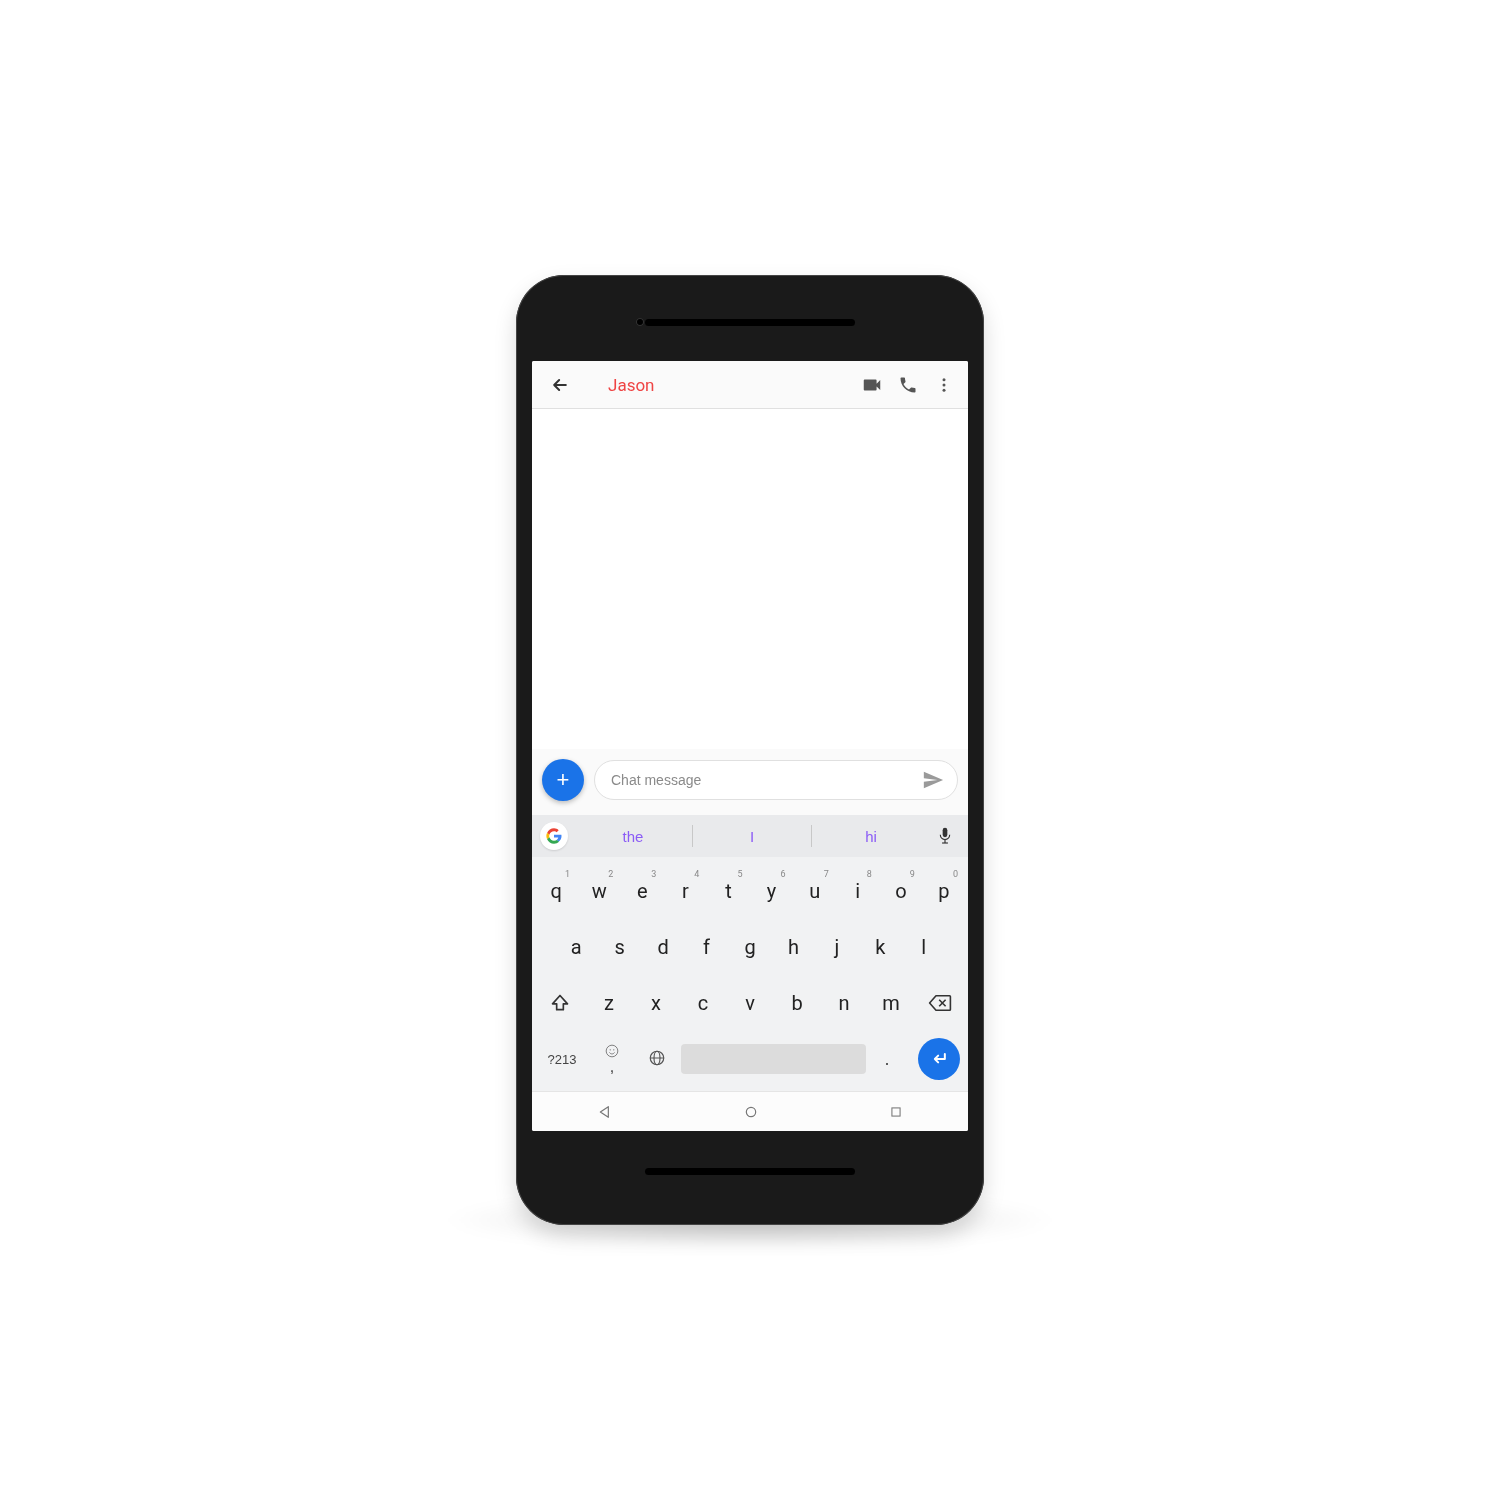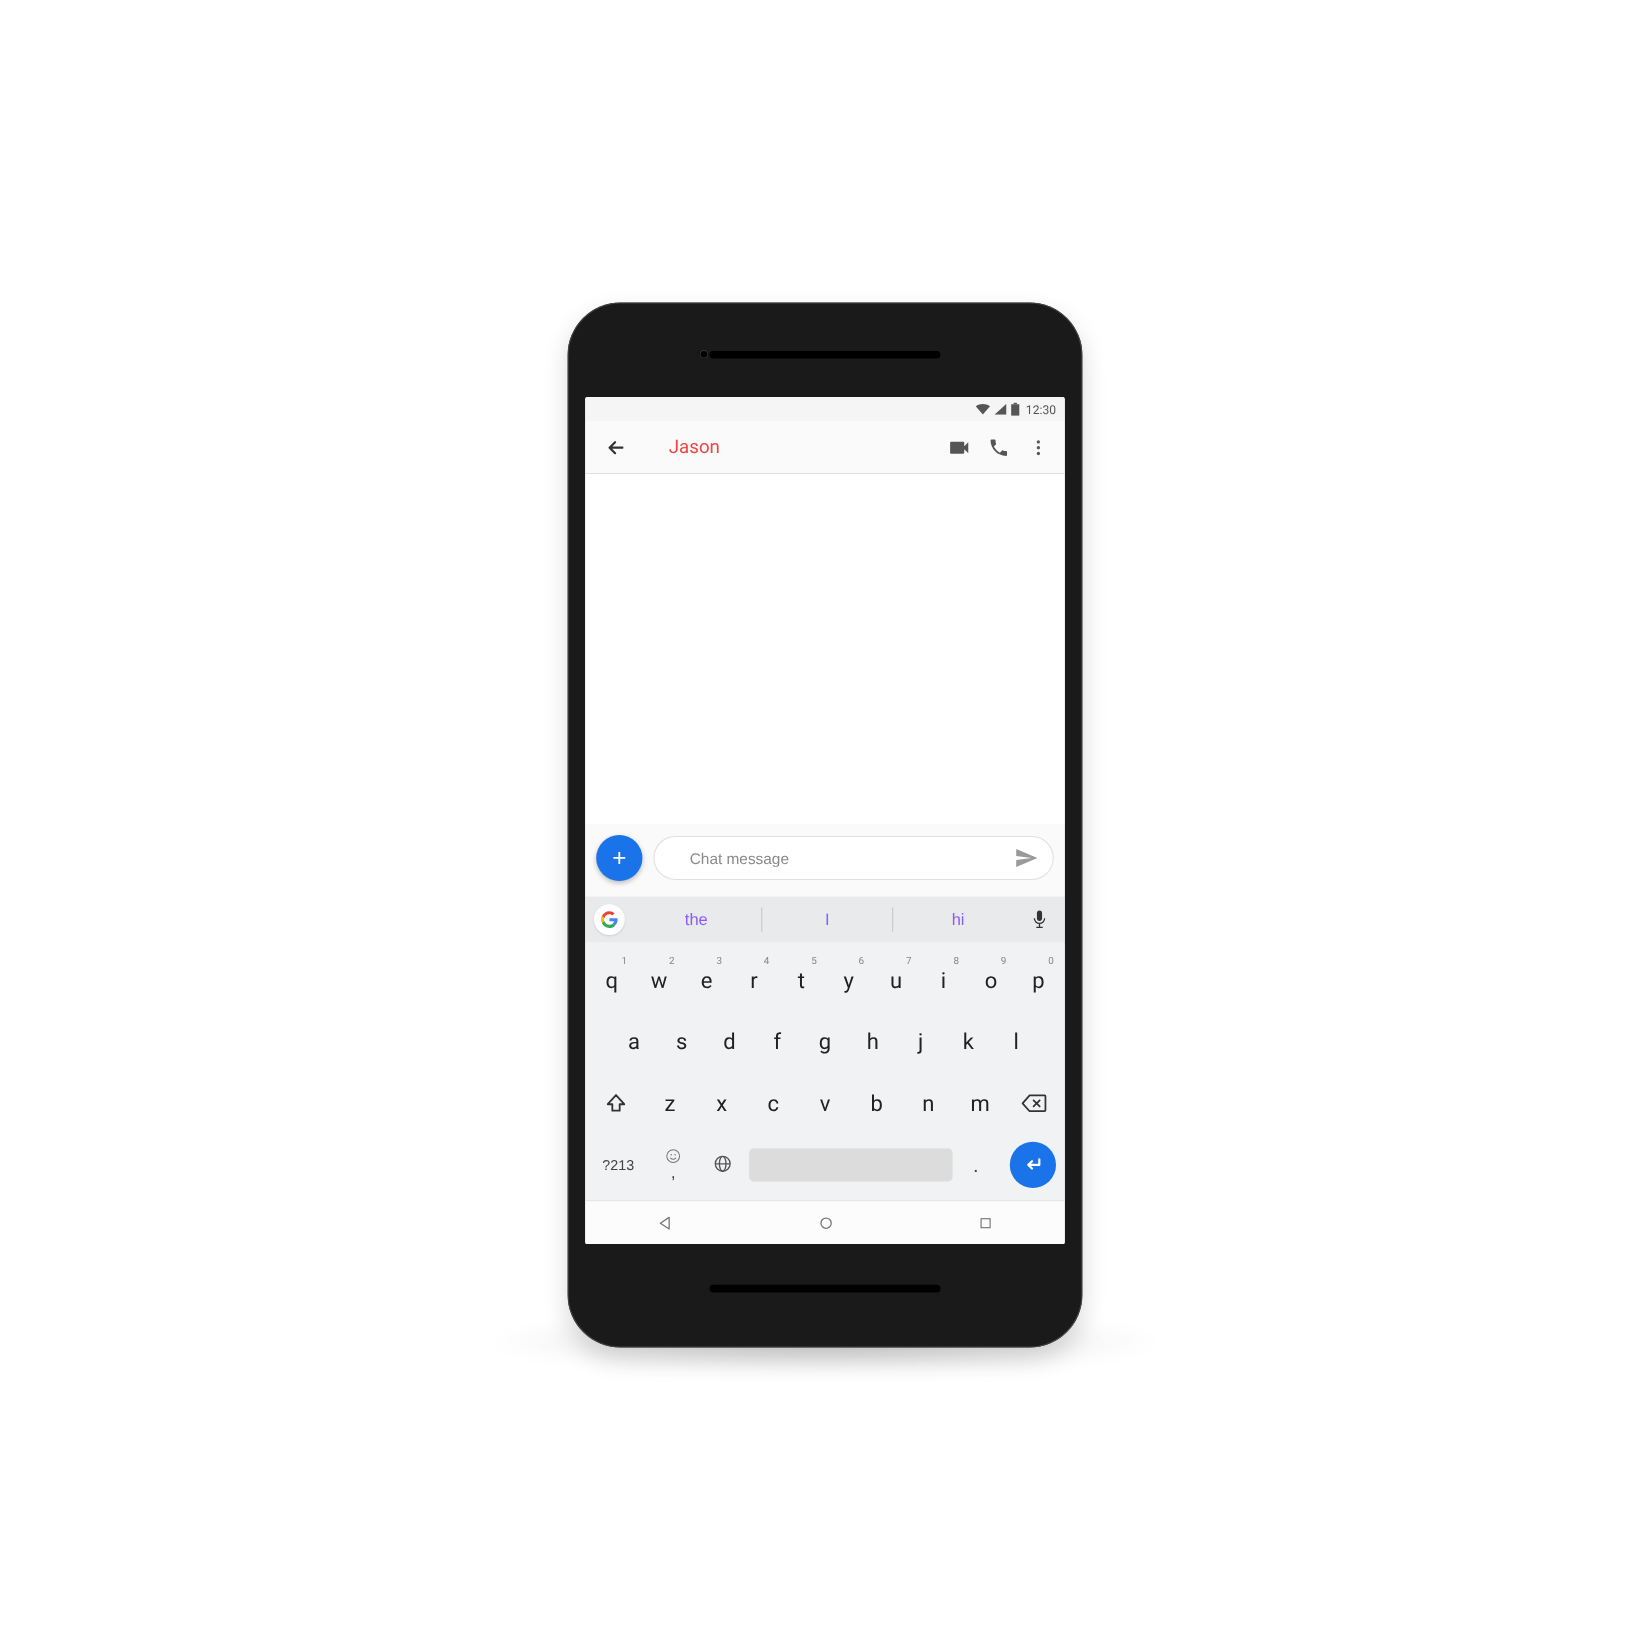--- a/index.html
+++ b/index.html
@@ -84,21 +84,21 @@
     font-size:22px; font-weight:300; line-height:1;
     border:none;
   }
   .compose-pill {
     flex:1; height:40px; border-radius:20px;
     background:#fff; border:1px solid #e0e0e0;
     display:flex; align-items:center;
     padding:0 8px 0 16px;
   }
   .compose-pill input {
-    flex:1; border:none; outline:none; font-size:14px; color:#1d4ed8; background:transparent;margin-left:16px;
+    flex:1; border:none; outline:none; font-size:14px; color:#1d4ed8; background:transparent;
   }
   .compose-pill input::placeholder { color:#8a8a8a; }
   .send-btn { width:32px; height:32px; display:flex; align-items:center; justify-content:center; border:none; background:none; color:#8a8a8a;}
   
   .sugg {
     height:42px; background:#e9eaec;
     display:flex; align-items:center;
     padding: 0 8px;
   }
   .g-chip {
@@ -169,39 +169,20 @@
 </style>
 </head>
 <body>
 
 <div class="stage">
   <div class="shadow"></div>
   <div class="phone">
     <div class="camera"></div>
     <div class="screen">
 
-      <div class="statusbar">
-        <span>
-          <svg width="13" height="10" viewBox="0 0 24 18">
-              <path fill="#555" d="M12 18 L0 4 C7 -1 17 -1 24 4 Z"></path>
-            </svg>
-        </span>
-        <span>
-          <svg width="11" height="10" viewBox="0 0 20 18">
-              <path fill="#555" d="M0 18 L20 18 L20 0 Z"></path>
-            </svg>
-        </span>
-        <span>
-          <svg width="8" height="12" viewBox="0 0 10 16">
-              <rect x="0" y="2" width="10" height="14" fill="#555"></rect>
-              <rect x="3" y="0" width="4" height="2" fill="#555"></rect>
-            </svg>
-        </span>
-        <span class="clock">12:30</span>
-      </div>
 
       <div class="appbar">
         <button class="icon-btn">
           <svg width="20" height="20" viewBox="0 0 24 24">
               <path fill="none" stroke="#333" stroke-width="2.4" stroke-linecap="round" stroke-linejoin="round" d="M19 12H5 M11 18l-6-6 6-6"></path>
             </svg>
         </button>
         <div class="title">Jason</div>
         <div class="spacer"></div>
         <button class="icon-btn">

